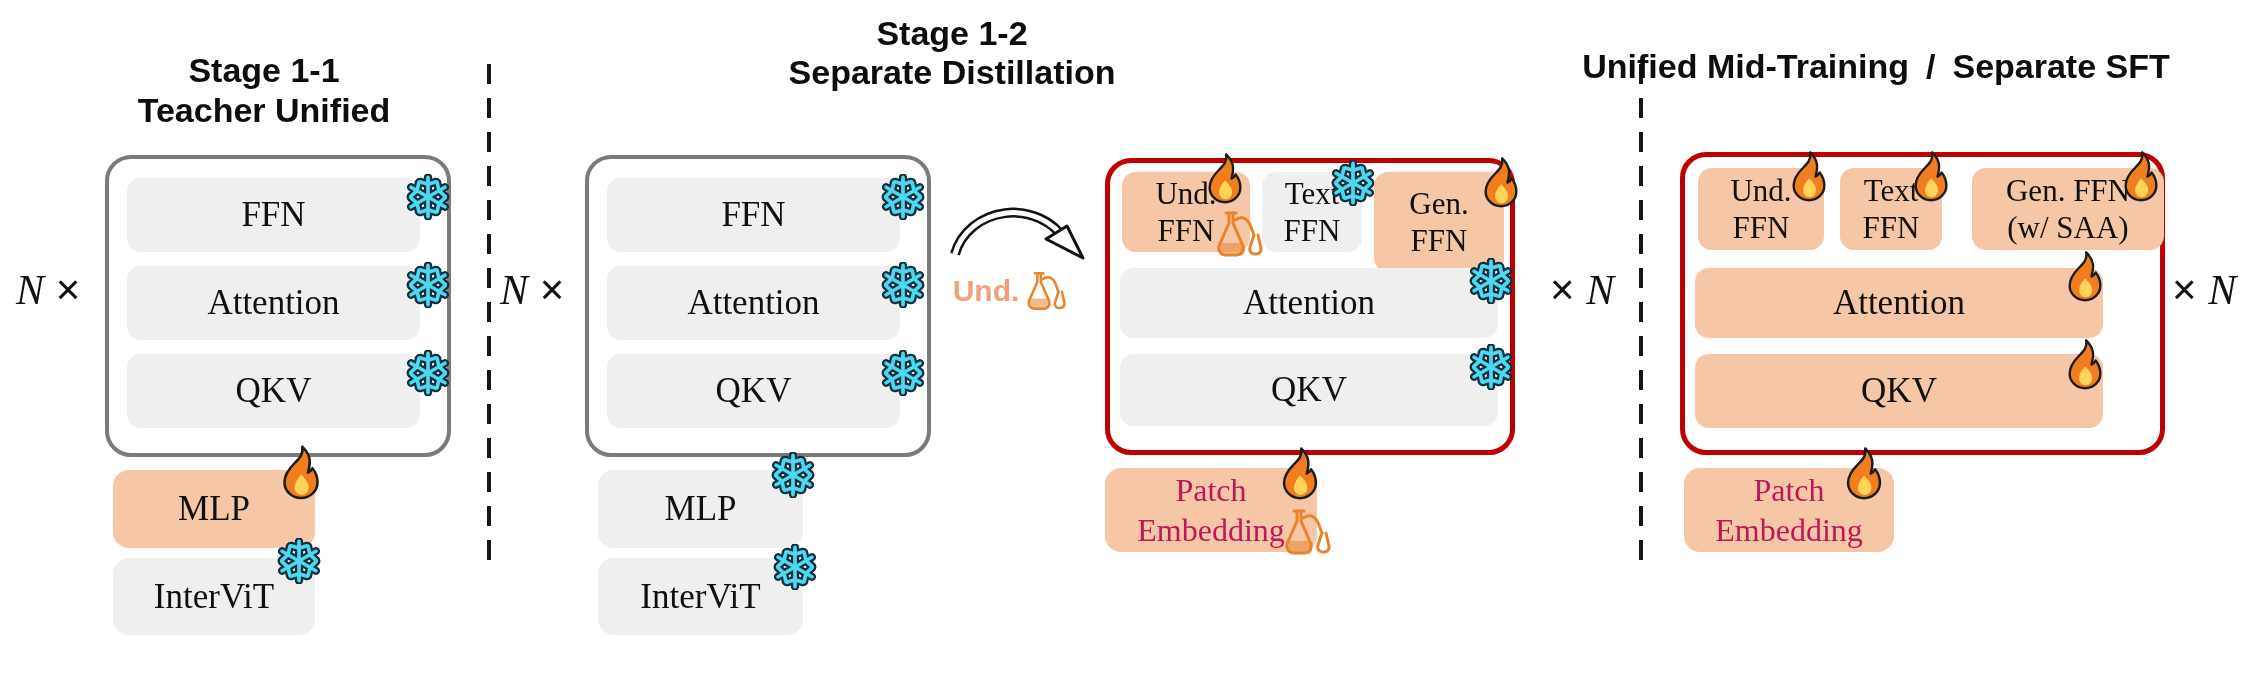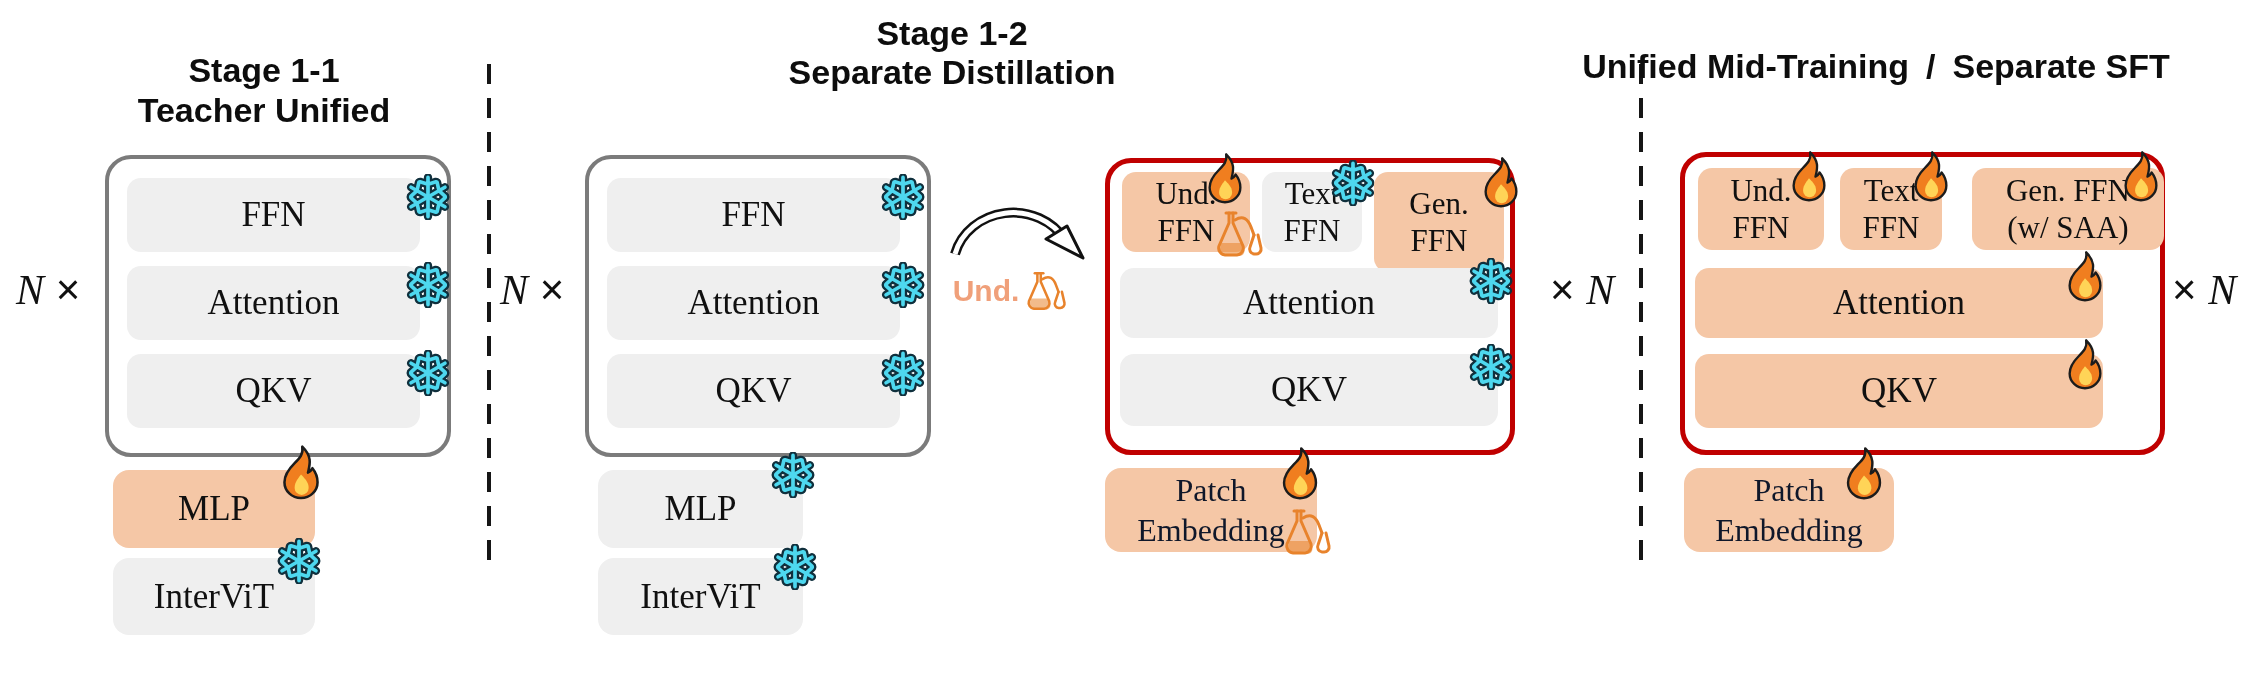--- a/index.html
+++ b/index.html
@@ -9,21 +9,21 @@
                font-family:"Liberation Sans",sans-serif;color:#0d0d0d;}
   .big-box{position:absolute;background:#fff;border:4px solid #7b7b7b;border-radius:26px;}
   .red-box{position:absolute;background:#fff;border:5px solid #c00000;border-radius:26px;}
   .row{position:absolute;display:flex;align-items:center;justify-content:center;border-radius:14px;
        font-family:"Liberation Serif",serif;font-size:35px;color:#101010;}
   .chip{position:absolute;display:flex;flex-direction:column;align-items:center;justify-content:center;
         border-radius:14px;font-family:"Liberation Serif",serif;font-size:31px;line-height:37px;color:#101010;}
   .gray{background:#efefef;}
   .salmon{background:#f5c7a6;}
   .patchbox{position:absolute;display:flex;flex-direction:column;align-items:center;justify-content:center;
-        border-radius:16px;font-family:"Liberation Serif",serif;font-size:32px;line-height:40px;color:#0f172a;}
+        border-radius:16px;font-family:"Liberation Serif",serif;font-size:32px;line-height:40px;color:#be185d;}
   .nx{position:absolute;font-size:42px;color:#111;white-space:nowrap;}
   .nx .n{font-family:"Liberation Serif",serif;font-style:italic;}
   .nx .x{font-family:"Liberation Sans",sans-serif;font-style:normal;}
   .divider{position:absolute;width:4px;
            background:repeating-linear-gradient(to bottom,#161616 0 20px,transparent 20px 34px);}
   .ic{position:absolute;}
   .distill-label{position:absolute;text-align:center;font-weight:600;font-size:30px;line-height:38px;}
   .distill-l1{color:#f0a07a;display:flex;align-items:center;justify-content:center;gap:4px;}
   .distill-l2{color:#f6bfa6;}
   .watermark{position:absolute;right:10px;top:646px;font-weight:700;font-size:30px;

